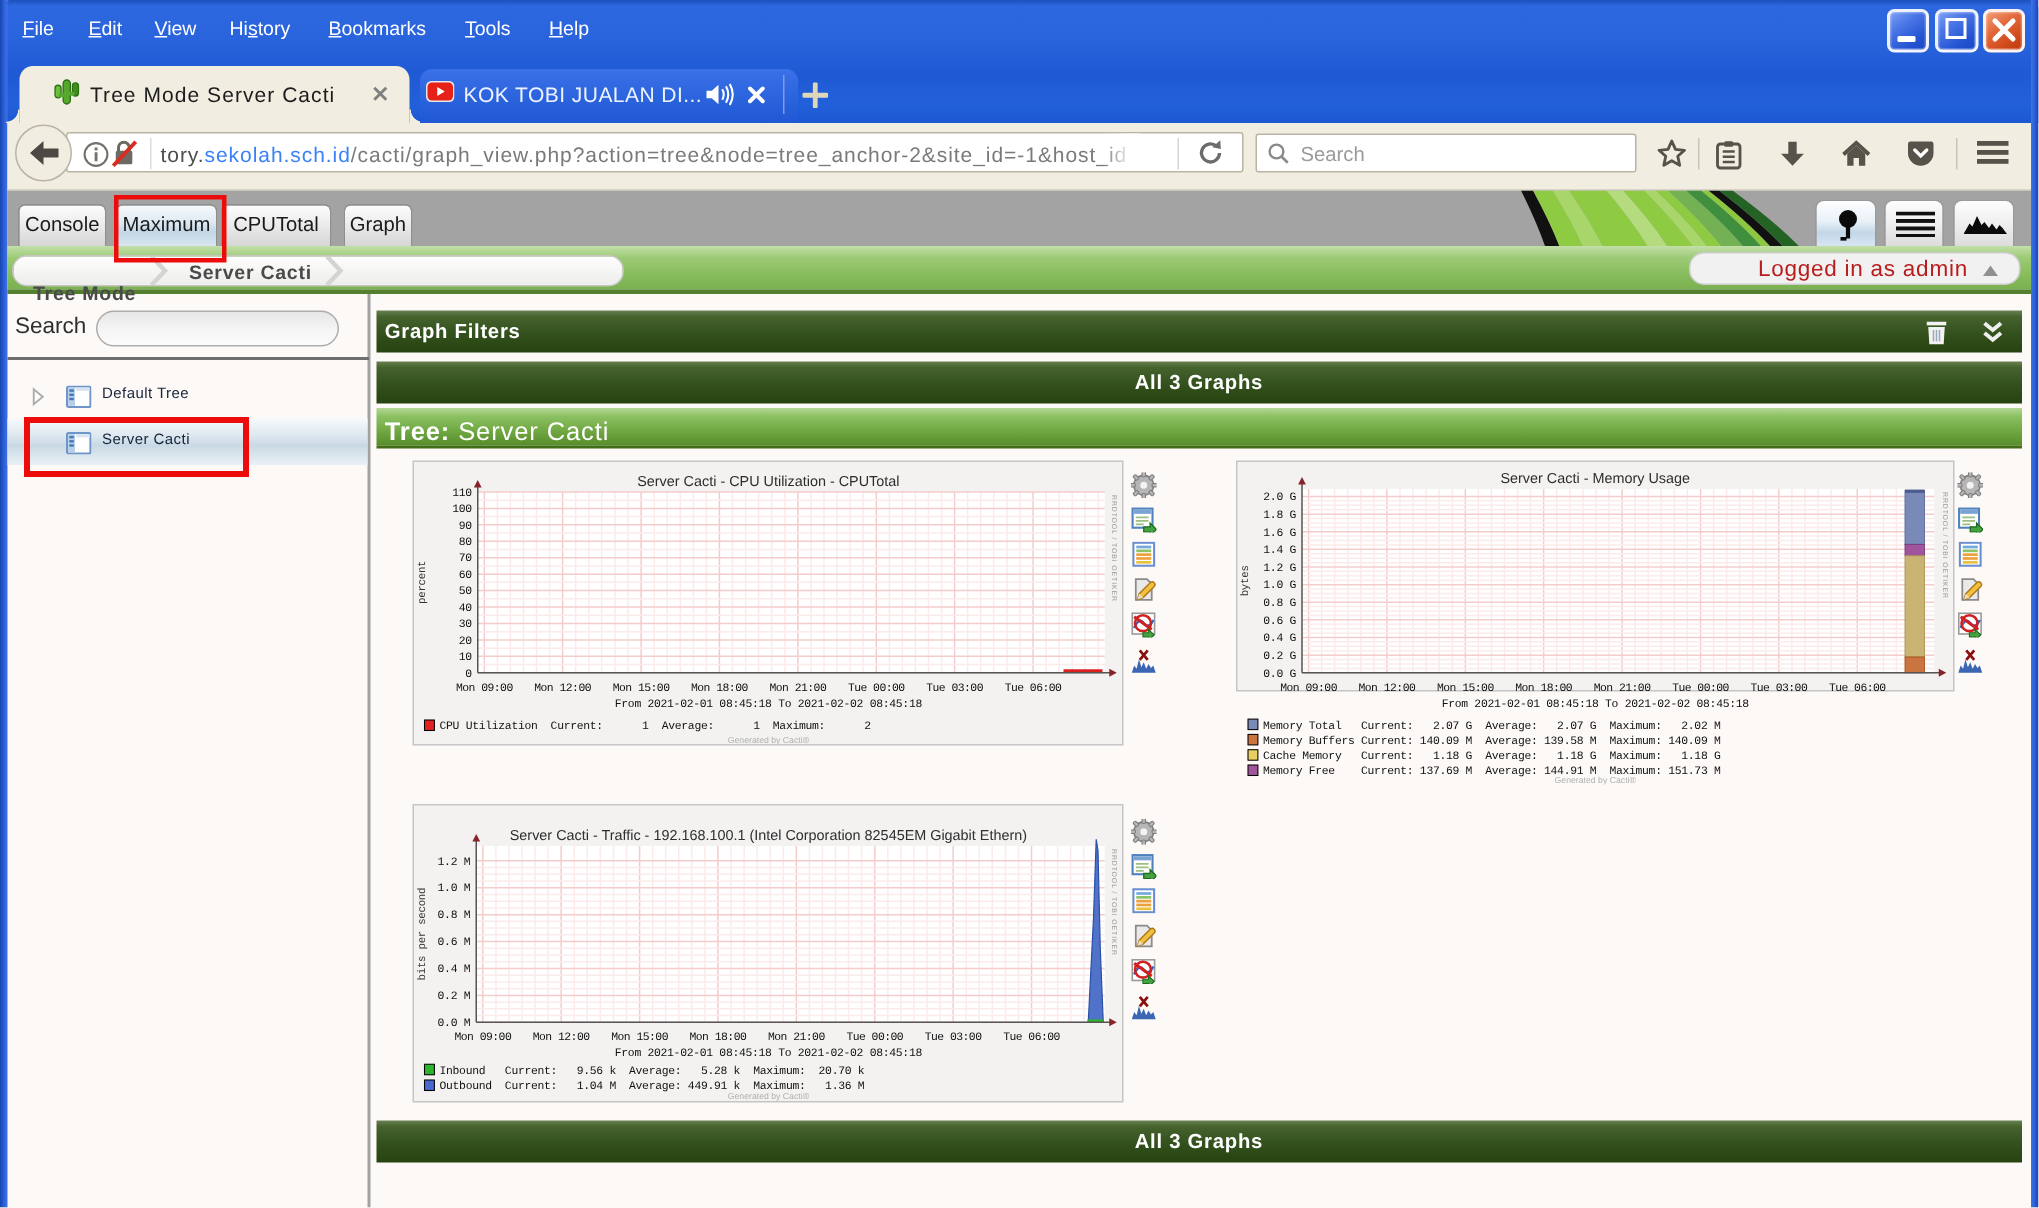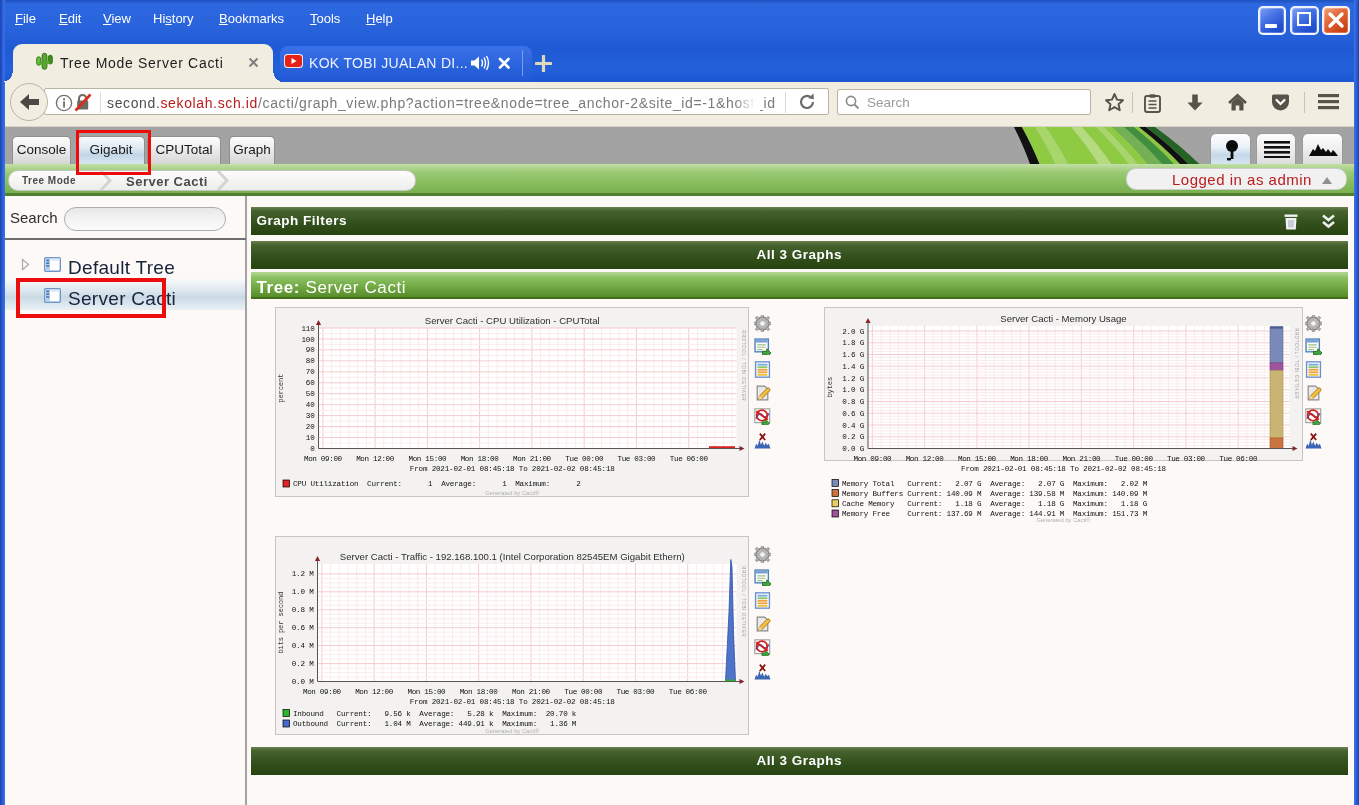--- a/index.html
+++ b/index.html
@@ -24,21 +24,21 @@
 .grayhdr{left:5px;top:127px;width:1349px;height:37px;background:#a3a3a3}
 .ctab{position:absolute;top:135.5px;height:28.5px;background:linear-gradient(180deg,#fdfdfd 0%,#ececec 45%,#d6d6d6 100%);border:1px solid #8f8f8f;border-bottom:none;border-radius:5px 5px 0 0;font-size:13.5px;color:#1a1a1a;text-align:center;padding-top:5px}
 .ctabsel{background:linear-gradient(180deg,#f7fafc 0%,#dfeaf3 40%,#c2d6e6 65%,#d8e6f1 100%)}
 .greenbar{left:5px;top:164px;width:1349px;height:32px;background:linear-gradient(180deg,#c3dfa9 0%,#9bca74 28%,#88bd5e 65%,#7ab04f 100%);border-bottom:3px solid #527f30}
 .crumb{left:8px;top:169.5px;width:408px;height:21.5px;background:linear-gradient(180deg,#fdfdfd,#ededeb);border:1px solid #c5c5c2;border-radius:10px;}
 .loggedpill{left:1126px;top:167.5px;width:221px;height:22px;background:#f1f1f1;border:1px solid #cdcdcd;border-radius:10px}
 .sidesep{left:245px;top:196px;width:1.5px;height:609px;background:#a2a2a2}
 .sline{left:5px;top:238px;width:241px;height:1.5px;background:#6e6e6e}
 .sinput{left:64px;top:207px;width:162px;height:24px;border:1px solid #adadad;border-radius:12px;background:linear-gradient(180deg,#e7e7e7,#f6f6f6 60%,#fbfbfb)}
 .selrow{left:5px;top:279px;width:240px;height:31px;background:linear-gradient(180deg,#f7fafc 0%,#dbe6ee 40%,#c9d9e4 58%,#eaf1f6 100%)}
-.treetxt{font-size:19px;letter-spacing:.3px;color:#17233b;position:absolute}
+.treetxt{font-size:10px;letter-spacing:.3px;color:#17233b;position:absolute}
 .redbox{position:absolute;border:4.5px solid #ed0c0c;z-index:30}
 .dkbar{position:absolute;left:250.5px;width:1097.5px;background:linear-gradient(180deg,#6a8052 0%,#46632e 14%,#33511d 55%,#27430f 100%);color:#fff;font-weight:bold;font-size:13.5px;letter-spacing:.5px}
 .treebar{position:absolute;left:250.5px;top:271.5px;width:1097.5px;height:27.5px;background:linear-gradient(180deg,#b6d797 0%,#8cc163 22%,#74ac47 55%,#578c2a 100%);border-bottom:2px solid #416c18;color:#fff;font-size:17px;letter-spacing:.6px}
 .panel{position:absolute;background:#f3f2f1;border:1px solid #c6c6c6}
 .gi{position:absolute;width:17px;height:17px}
 </style></head><body>
 <div class="abs blue"></div>
 <div class="abs lborder" style="background:linear-gradient(90deg,#1744b0,#2c61da 55%,#3e72e6)"></div>
 <div class="abs rborder"></div>
 
@@ -106,21 +106,21 @@
 <circle cx="9" cy="9" r="7.6" fill="none" stroke="#75726b" stroke-width="1.4"></circle>
 <rect x="8.1" y="7.5" width="1.9" height="6" fill="#75726b"></rect>
     <rect x="8.1" y="4.3" width="1.9" height="2" fill="#75726b"></rect>
   </svg>
 <svg class="abs" style="left:74px;top:92px" width="19" height="20" viewBox="0 0 19 20">
 <path d="M5 9 V6.5 a3.6 3.6 0 0 1 7.2 0 V9" fill="none" stroke="#6d6a64" stroke-width="2"></path>
 <rect x="3.2" y="8.5" width="11" height="9" rx="1" fill="#6d6a64"></rect>
 <path d="M1.5 18.5 L16.5 2.5" stroke="#d92b1e" stroke-width="2.6"></path>
   </svg>
 <div class="abs" style="left:100px;top:92px;width:1px;height:21px;background:#dcdcdc"></div>
-<div class="abs urltext"><span style="color:#4e4e4e">second.</span><span style="color:#b91c1c">sekolah.sch.id</span><span style="color:#7a7a7a">/cacti/graph_view.php?action=tree&amp;node=tree_anchor-2&amp;site_id=-1&amp;host_id</span></div>
+<div class="abs urltext"><span style="color:#4e4e4e">tory.</span><span style="color:#3b82f6">sekolah.sch.id</span><span style="color:#7a7a7a">/cacti/graph_view.php?action=tree&amp;node=tree_anchor-2&amp;site_id=-1&amp;host_id</span></div>
 <div class="abs" style="left:735px;top:89px;width:25px;height:25px;background:linear-gradient(90deg,rgba(255,255,255,0),#fff 80%)"></div>
 <div class="abs" style="left:785px;top:92px;width:1px;height:21px;background:#d6d6d6"></div>
 <svg class="abs" style="left:797px;top:92px" width="20" height="20" viewBox="0 0 20 20">
 <path d="M16 10 a6 6 0 1 1 -2.1-4.6" fill="none" stroke="#6b6b6b" stroke-width="2.2"></path>
 <path d="M16.5 1.5 L16.9 7.3 L11.2 6.2 Z" fill="#6b6b6b"></path>
   </svg>
 <div class="abs searchbox"></div>
 <svg class="abs" style="left:844px;top:93.5px" width="17" height="17" viewBox="0 0 17 17">
 <circle cx="7" cy="7" r="4.6" fill="none" stroke="#8a8a8a" stroke-width="1.6"></circle>
 <path d="M10.5 10.5 L14.5 14.5" stroke="#8a8a8a" stroke-width="1.8"></path>
@@ -162,21 +162,21 @@
     <path d="M77,0 L91,0 Q111.08800000000001,20 123.4,37 L106.6,37 Q95.352,20 77,0 Z" fill="#8ecb43"></path>
     <path d="M91,0 L99,0 Q120.08,20 133.0,37 L123.4,37 Q111.08800000000001,20 91,0 Z" fill="#a8d66a"></path>
     <path d="M99,0 L107,0 Q129.072,20 142.6,37 L133.0,37 Q120.08,20 99,0 Z" fill="#8ecb43"></path>
     <path d="M107,0 L119,0 Q142.56,20 157.0,37 L142.6,37 Q129.072,20 107,0 Z" fill="#74b054"></path>
     <path d="M119,0 L129,0 Q153.8,20 169.0,37 L157.0,37 Q142.56,20 119,0 Z" fill="#3f8f3f"></path>
     <path d="M129,0 L134,0 Q159.42,20 175.0,37 L169.0,37 Q153.8,20 129,0 Z" fill="#8dc63f"></path>
     <path d="M134,0 L141,0 Q167.288,20 183.4,37 L175.0,37 Q159.42,20 134,0 Z" fill="#111"></path>
     <path d="M141,0 L150,0 Q177.404,20 194.2,37 L183.4,37 Q167.288,20 141,0 Z" fill="#256325"></path>
   </svg>
 <div class="ctab" style="left:12px;width:59px">Console</div>
-<div class="ctab ctabsel" style="left:77px;width:68px">Gigabit</div>
+<div class="ctab ctabsel" style="left:77px;width:68px">Maximum</div>
 <div class="ctab" style="left:147px;width:74px">CPUTotal</div>
 <div class="ctab" style="left:229px;width:46px">Graph</div>
 <div class="redbox" style="left:76px;top:129.5px;width:75px;height:45.5px;border-width:3.5px"></div>
 <div class="abs" style="left:1209.5px;top:133px;width:41.5px;height:31px;background:linear-gradient(180deg,#fdfeff 0%,#e9f1f8 45%,#c3d7e8 70%,#d7e5f1 100%);border-radius:6px 6px 0 0;border:1px solid #9a9a9a;border-bottom:none">
     <svg class="abs" style="left:11px;top:5px" width="20" height="22" viewBox="0 0 20 22">
       <circle cx="10" cy="7" r="6" fill="#0a0a0a"></circle>
       <rect x="8.6" y="11" width="2.8" height="9" fill="#0a0a0a"></rect>
       <rect x="5" y="19" width="4" height="2.4" fill="#0a0a0a"></rect>
     </svg>
   </div>
@@ -188,21 +188,21 @@
       <rect y="15" width="26" height="2.2" fill="#111"></rect>
     </svg>
   </div>
 <div class="abs" style="left:1302px;top:133px;width:41px;height:31px;background:linear-gradient(180deg,#fdfdfd 0%,#efefef 50%,#dcdcdc 100%);border-radius:6px 6px 0 0;border:1px solid #9a9a9a;border-bottom:none">
     <svg class="abs" style="left:6px;top:9px" width="29" height="13" viewBox="0 0 29 13">
       <path d="M0 13 L4 6 L6 8 L9 1 L12 7 L14 5 L17 9 L19 6 L22 10 L24 7 L26 9 L29 13 Z" fill="#0a0a0a"></path>
     </svg>
   </div>
 <div class="abs greenbar"></div>
 <div class="abs crumb"></div>
-<div class="abs" style="left:22px;top:175px;font-size:10px;font-weight:bold;letter-spacing:.5px;color:#4a4a4a">Tree Mode</div>
+<div class="abs" style="left:22px;top:188px;font-size:13px;font-weight:bold;letter-spacing:.5px;color:#4a4a4a">Tree Mode</div>
 <svg class="abs" style="left:99px;top:171px" width="18" height="19">
     <path d="M2 0 L11 9.5 L2 19" fill="none" stroke="#d4d4d2" stroke-width="3"></path>
   </svg>
 <div class="abs" style="left:126px;top:173.5px;font-size:13px;font-weight:bold;letter-spacing:.5px;color:#4a4a4a">Server Cacti</div>
 <svg class="abs" style="left:216px;top:171px" width="18" height="19">
     <path d="M2 0 L11 9.5 L2 19" fill="none" stroke="#d4d4d2" stroke-width="3"></path>
   </svg>
 <div class="abs loggedpill"></div>
 <div class="abs" style="left:1172px;top:171px;font-size:15px;letter-spacing:.5px;color:#b91c1c">Logged in as admin</div>
 <div class="abs" style="left:1322px;top:177px;width:0;height:0;border-left:5.5px solid transparent;border-right:5.5px solid transparent;border-bottom:7px solid #909090"></div>

